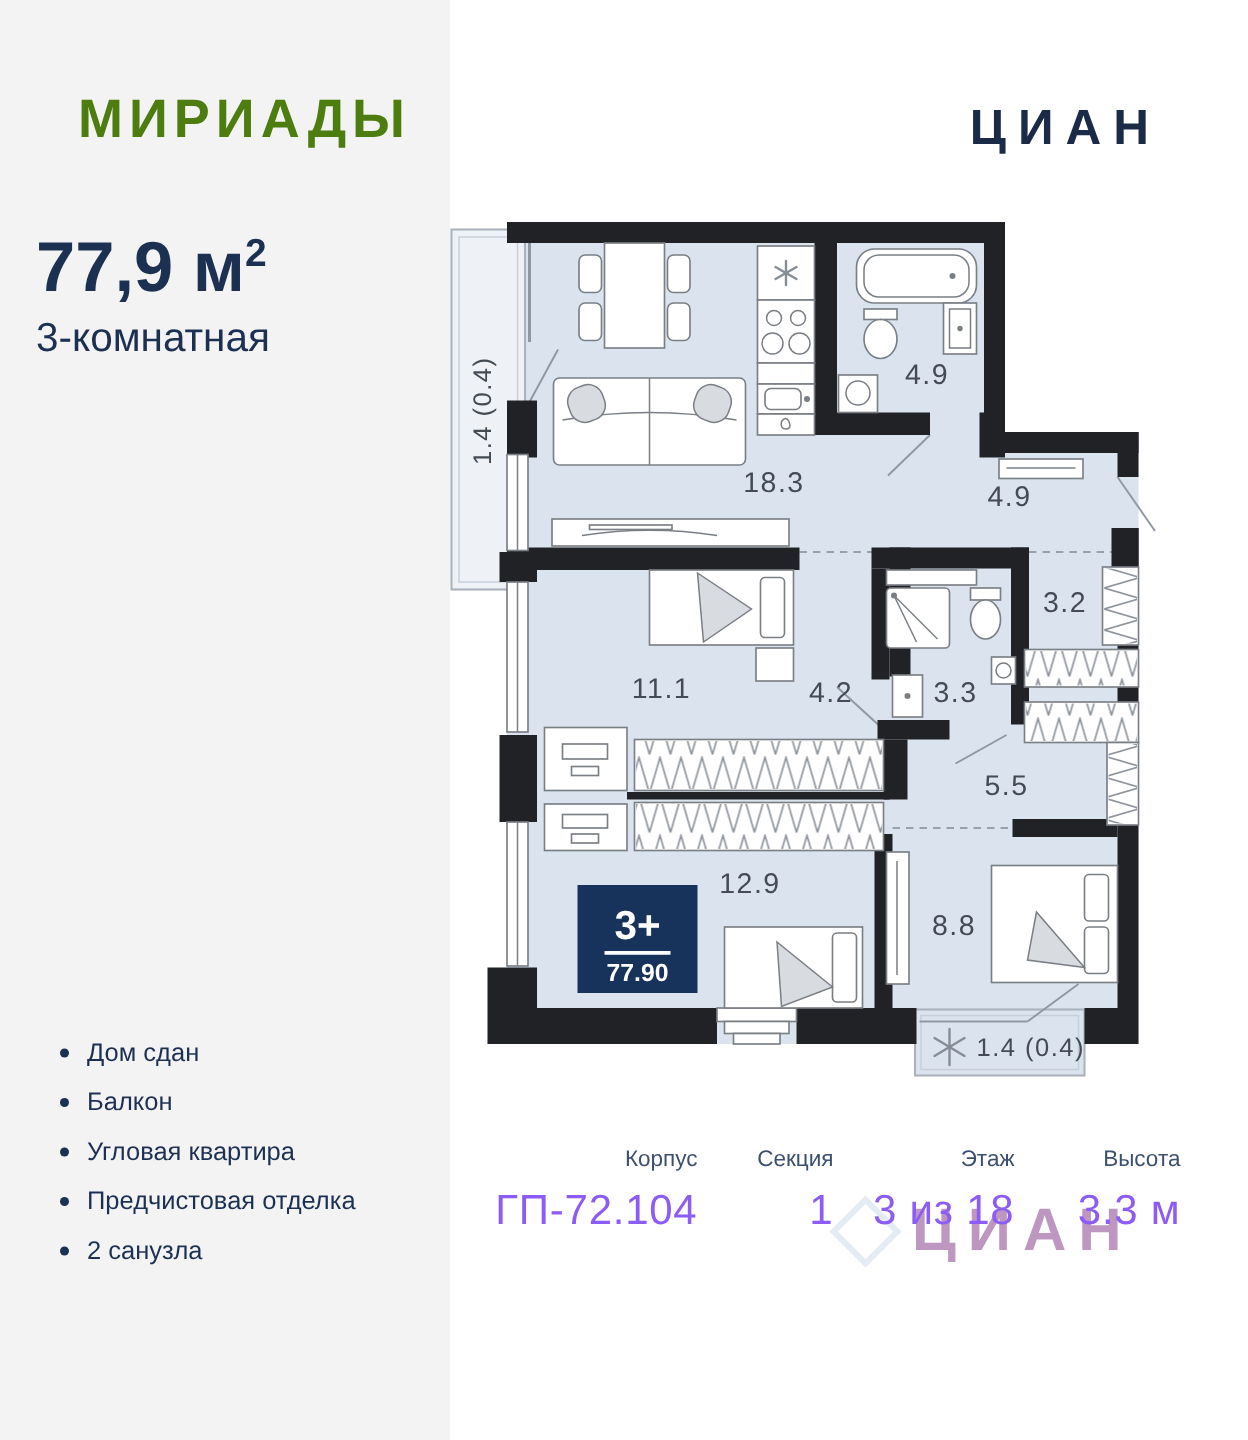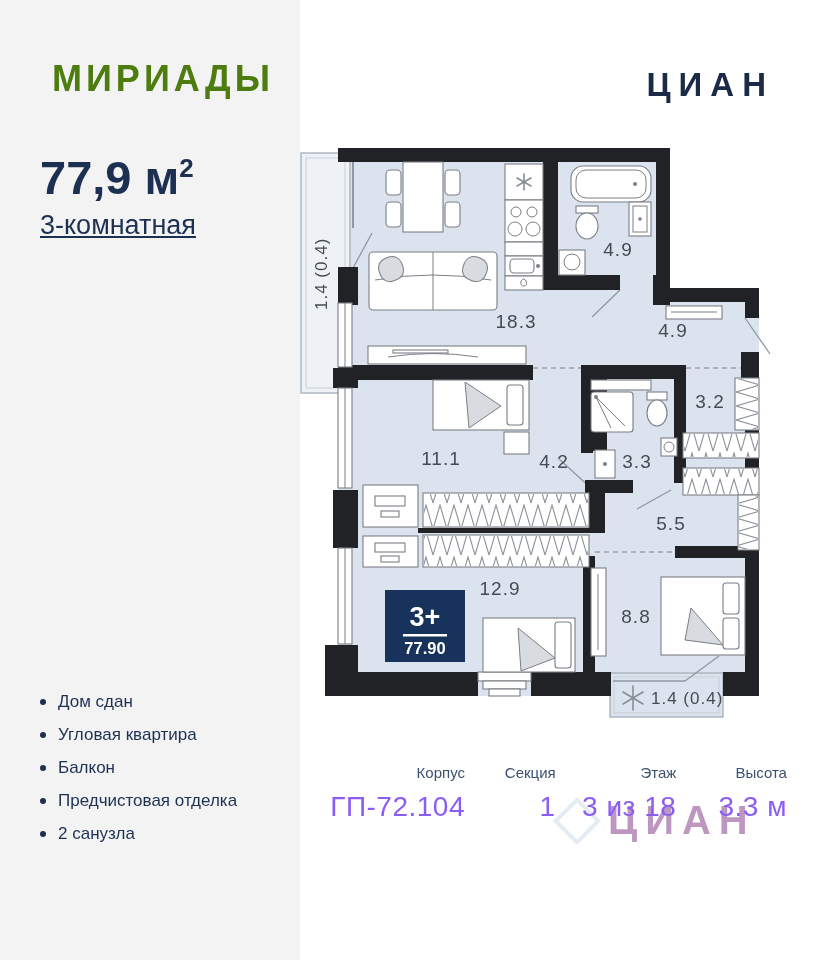--- a/index.html
+++ b/index.html
@@ -3,24 +3,24 @@
 <meta charset="utf-8">
 <style>
   html,body{margin:0;padding:0;}
   body{width:832px;height:960px;position:relative;background:#ffffff;overflow:hidden;
        font-family:"Liberation Sans",sans-serif;color:#1c3152;}
   .left-panel{position:absolute;left:0;top:0;width:300px;height:960px;background:#f3f3f4;}
   .logo-left{position:absolute;left:52px;top:58px;font-size:36px;font-weight:700;
              letter-spacing:4px;color:#4d7c0f;}
   .logo-right{position:absolute;right:58px;top:66px;font-size:33px;font-weight:600;
               letter-spacing:8px;color:#1b2a46;}
-  .area-block{position:absolute;left:40px;top:152px;}
+  .area-block{position:absolute;left:24px;top:152px;}
   .area-line{font-size:47px;font-weight:700;color:#1c3152;line-height:1.1;}
   .area-line sup{font-size:26px;}
-  .room-type{font-size:27px;font-weight:500;color:#1c3152;margin-top:6px;text-decoration:underline;}
+  .room-type{font-size:27px;font-weight:500;color:#1c3152;margin-top:6px;}
   .features{position:absolute;left:40px;top:692px;list-style:none;margin:0;padding:0;}
   .features li{display:flex;align-items:center;margin-bottom:13px;font-size:17px;
                font-weight:500;color:#1c3152;}
   .dot{width:6px;height:6px;border-radius:50%;background:#1c3152;margin-right:12px;flex:0 0 auto;}
   .plan-wrap{position:absolute;left:293px;top:140px;width:500px;height:592px;}
   .details{position:absolute;left:315px;top:764px;width:472px;display:flex;
            justify-content:space-between;text-align:right;z-index:2;}
   .detail-label{font-size:15px;color:#3c5170;margin-bottom:10px;}
   .detail-value{font-size:28px;font-weight:500;color:#8b5cf6;letter-spacing:0.5px;}
   .watermark{position:absolute;left:560px;top:798px;font-size:40px;font-weight:700;
@@ -50,25 +50,25 @@
   <div class="room-type">3-комнатная</div>
 </div>
 
 <ul class="features">
   <li>
       <span class="dot"></span>
       <span>Дом сдан</span>
     </li>
   <li>
       <span class="dot"></span>
+      <span>Балкон</span>
+    </li>
+  <li>
+      <span class="dot"></span>
       <span>Угловая квартира</span>
-    </li>
-  <li>
-      <span class="dot"></span>
-      <span>Балкон</span>
     </li>
   <li>
       <span class="dot"></span>
       <span>Предчистовая отделка</span>
     </li>
   <li>
       <span class="dot"></span>
       <span>2 санузла</span>
     </li>
 </ul>

